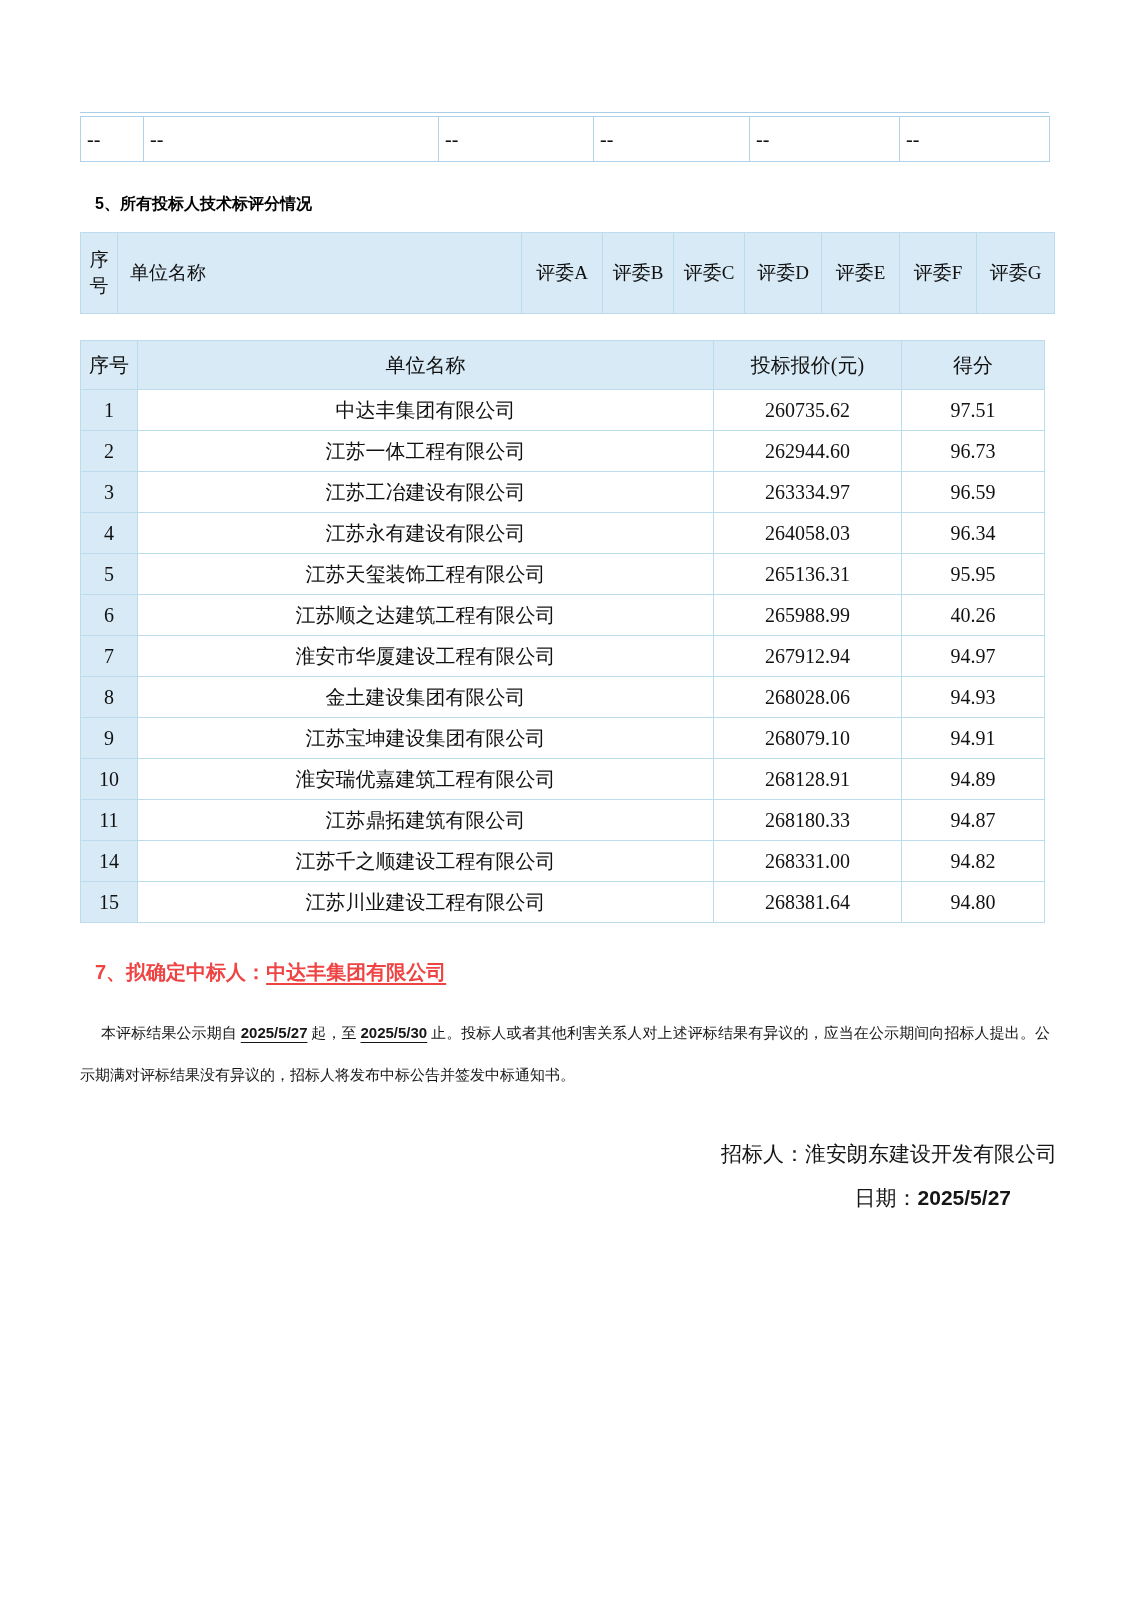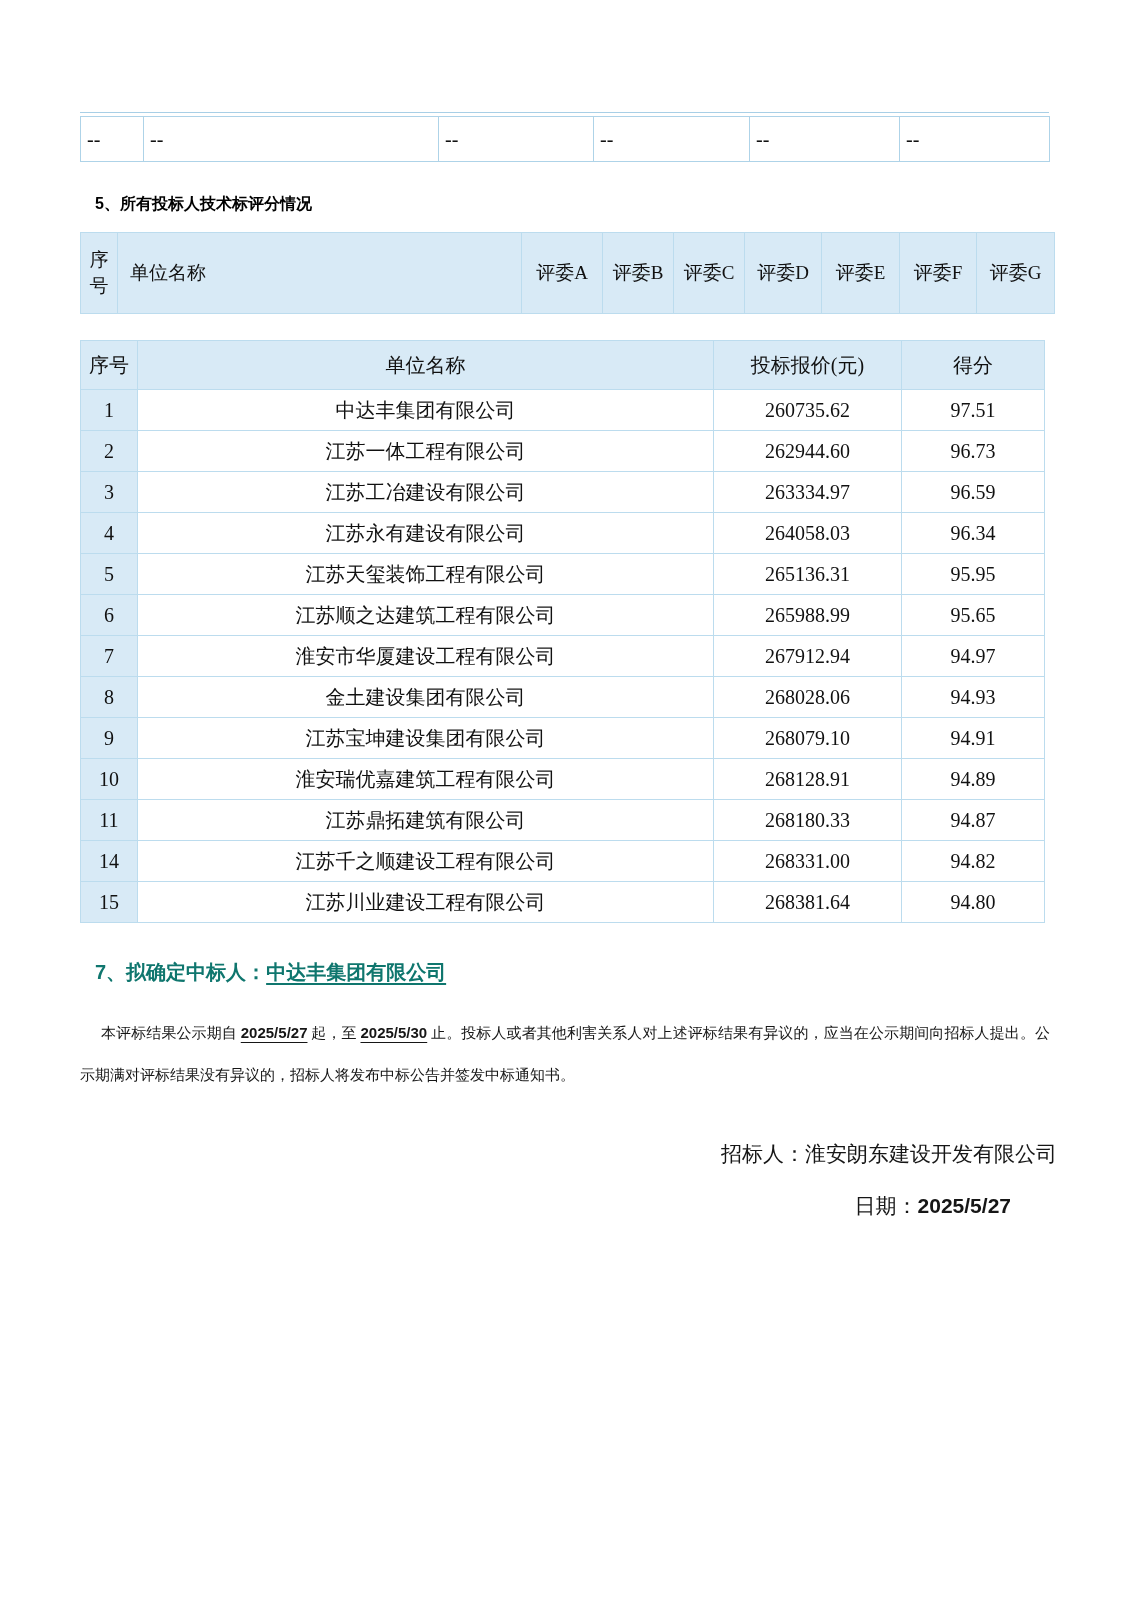--- a/index.html
+++ b/index.html
@@ -53,42 +53,42 @@
     border:1px solid #bcdcee; height:41px;
     font-size:20px; text-align:center; vertical-align:middle;
     background:#ffffff;
   }
   .table6 td.no-cell { background:#d8eaf6; }
 
   
   .sec7 {
     margin:36px 0 0 95px;
     font-family:"Liberation Sans","DejaVu Sans",sans-serif;
-    font-weight:bold; font-size:20px; color:#0f766e;
+    font-weight:bold; font-size:20px; color:#ef4444;
   }
   .sec7 .winner { text-decoration:underline; text-underline-offset:4px; }
 
   
   .notice {
     margin:26px 0 0 80px; width:970px;
     font-size:15px; line-height:42px; text-indent:21px;
     text-align:justify; color:#161616;
   }
   .notice .date {
     font-family:"Liberation Sans","DejaVu Sans",sans-serif;
     font-weight:bold; text-decoration:underline; text-underline-offset:4px;
   }
 
   
   .footer-tenderer {
     margin-top:44px; text-align:right; padding-right:74px;
     font-size:21px; color:#161616;
   }
   .footer-date {
-    margin-top:24px; text-align:right; padding-right:120px;
+    margin-top:16px; text-align:right; padding-right:120px;
     font-size:21px; color:#161616;
   }
   .footer-date .val {
     font-family:"Liberation Sans","DejaVu Sans",sans-serif; font-weight:bold;
   }
 </style>
 </head>
 <body>
 
 <div class="page">
@@ -191,21 +191,21 @@
         <tr>
         <td class="no-cell">5</td>
         <td>江苏天玺装饰工程有限公司</td>
         <td>265136.31</td>
         <td>95.95</td>
       </tr>
         <tr>
         <td class="no-cell">6</td>
         <td>江苏顺之达建筑工程有限公司</td>
         <td>265988.99</td>
-        <td>95.65</td>
+        <td>40.26</td>
       </tr>
         <tr>
         <td class="no-cell">7</td>
         <td>淮安市华厦建设工程有限公司</td>
         <td>267912.94</td>
         <td>94.97</td>
       </tr>
         <tr>
         <td class="no-cell">8</td>
         <td>金土建设集团有限公司</td>

